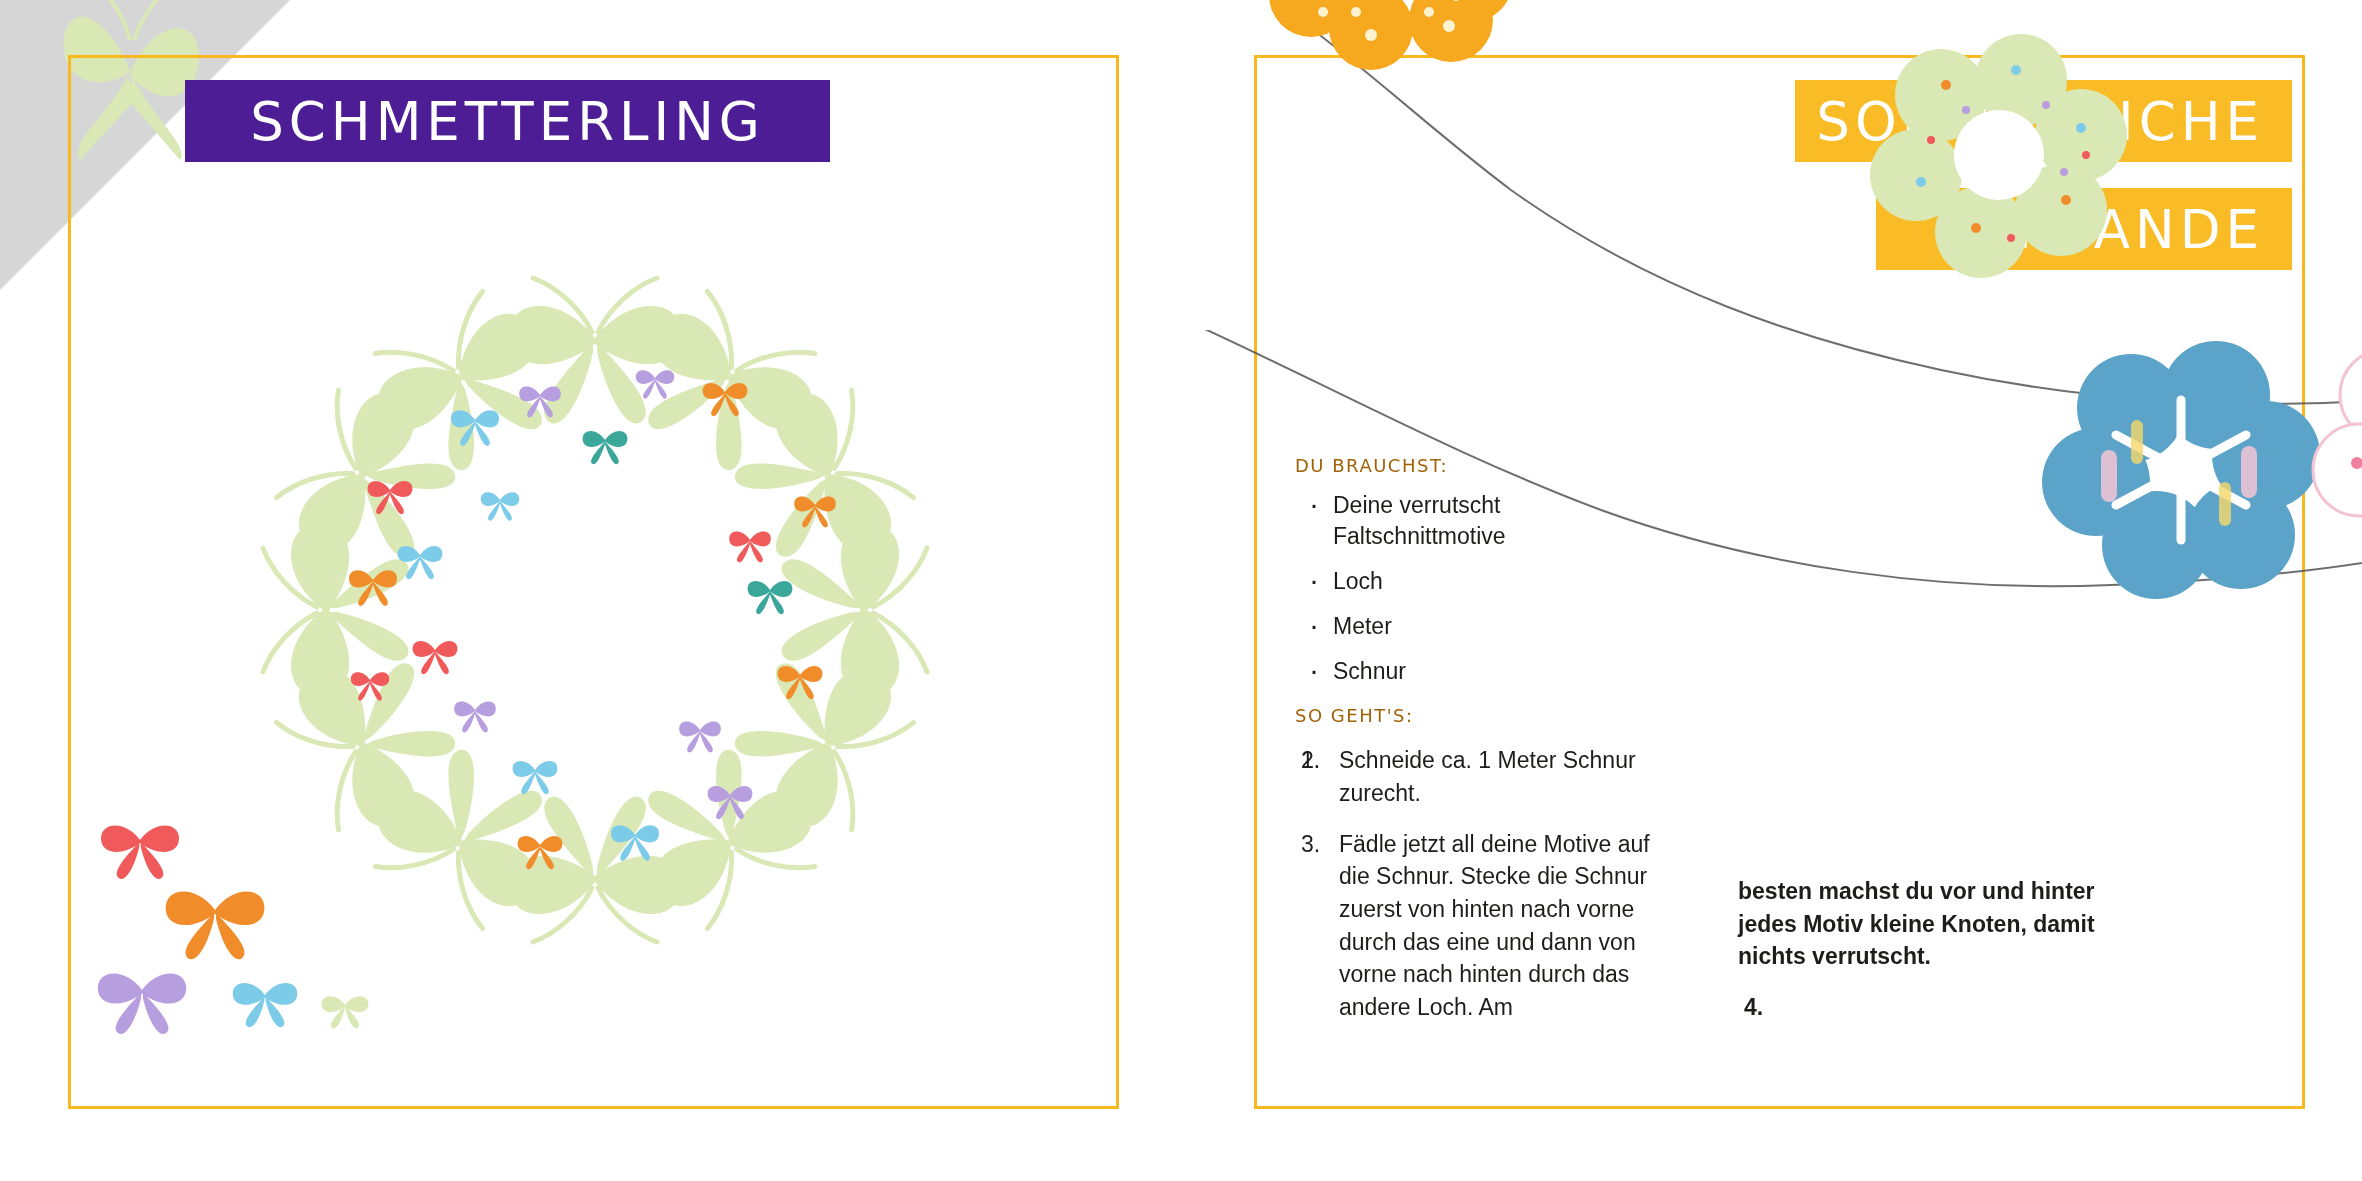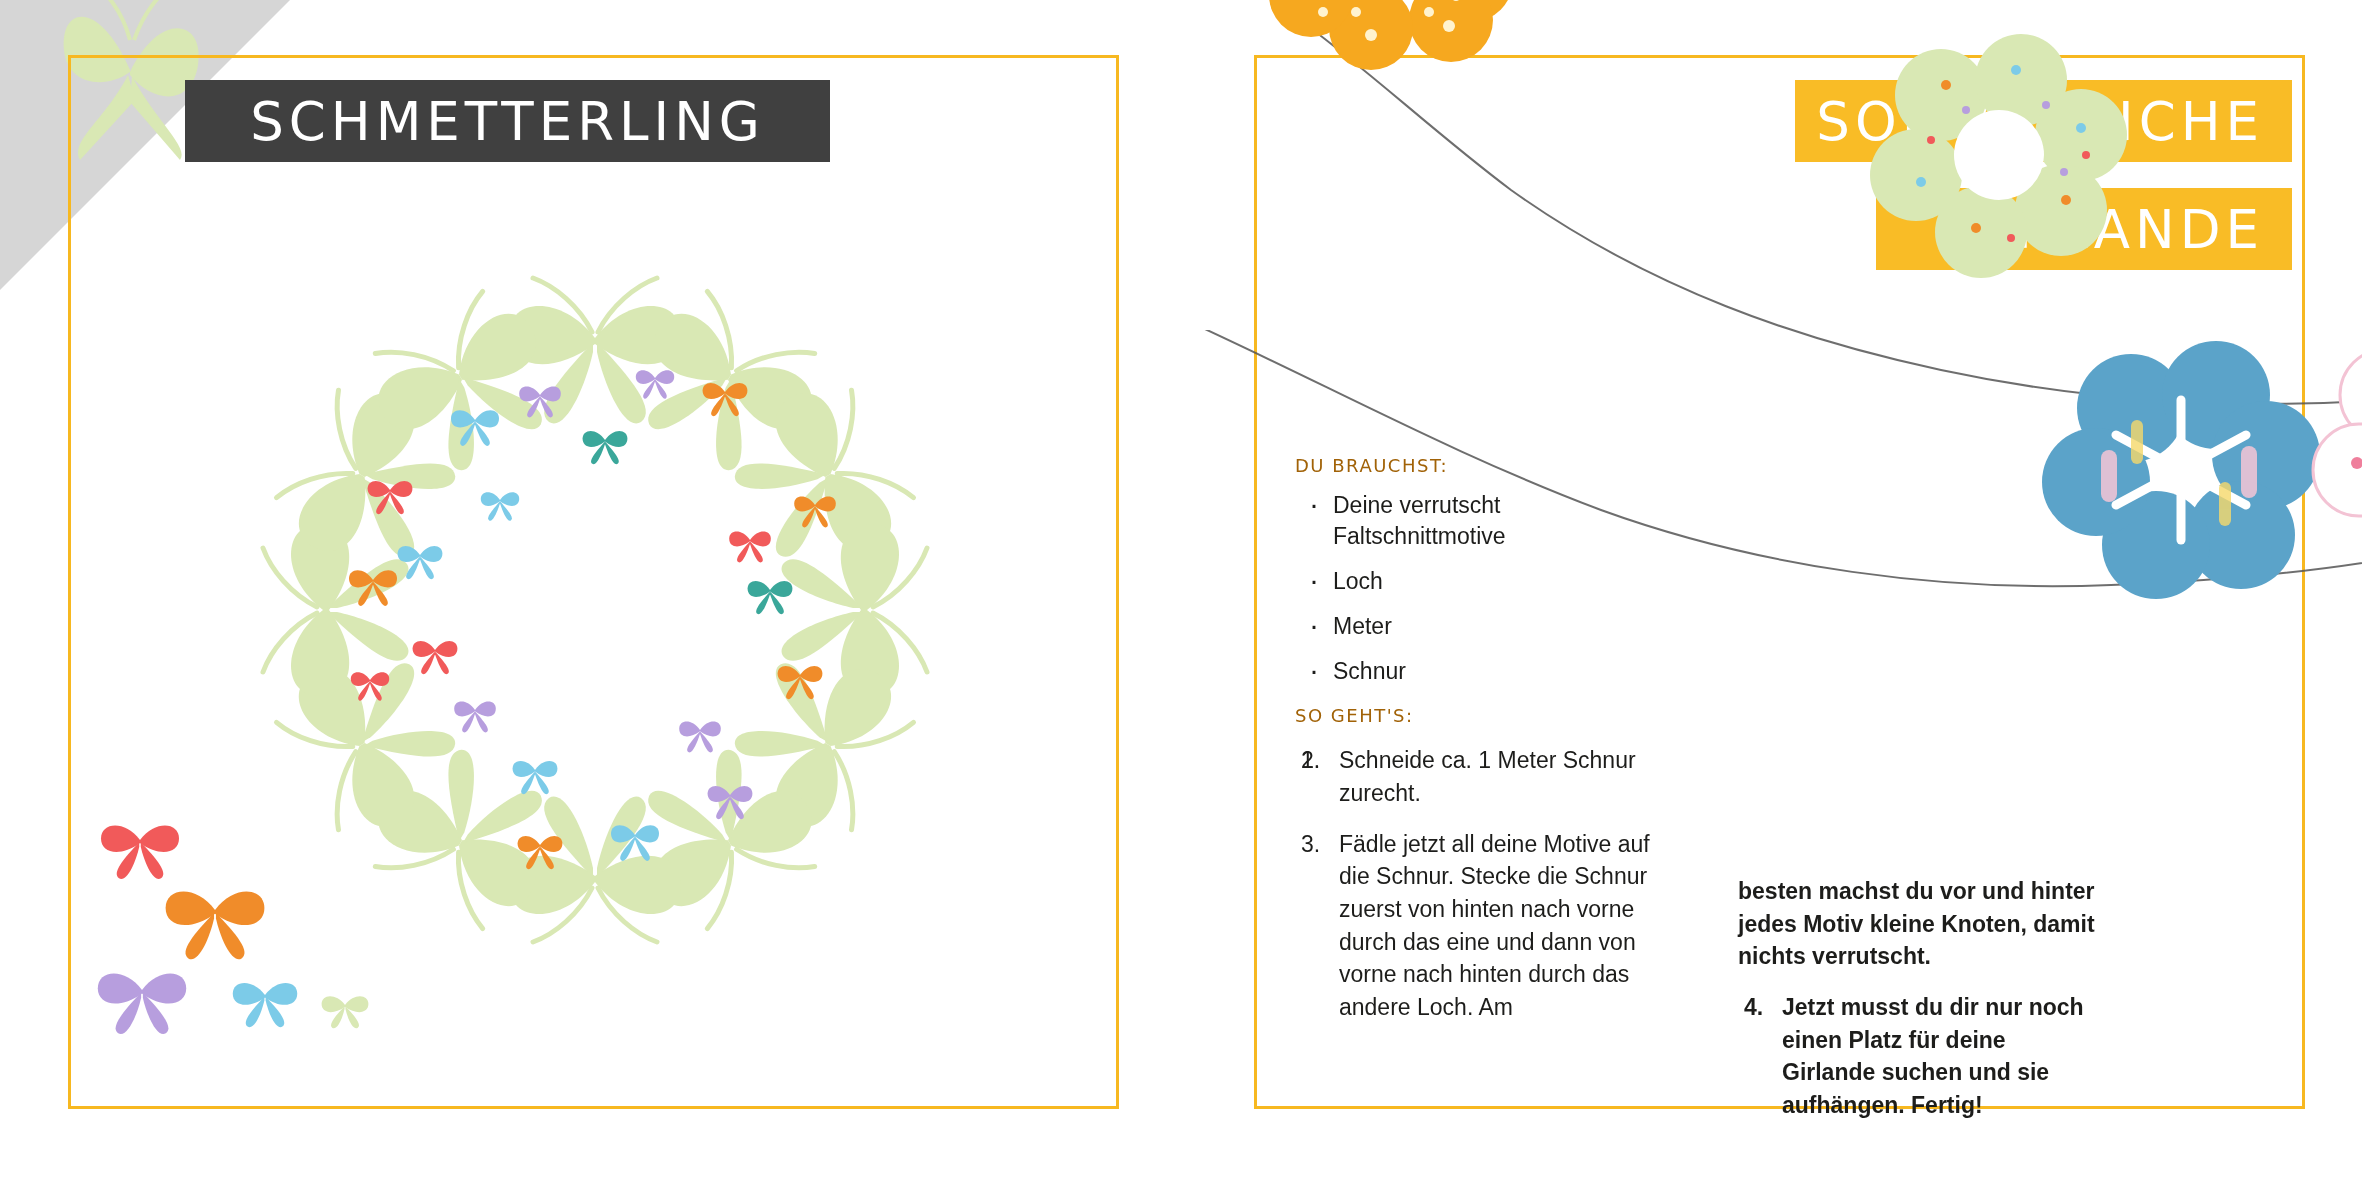--- a/index.html
+++ b/index.html
@@ -23,21 +23,21 @@
   }
   .corner-butterfly{
     position:absolute;left:60px;top:-20px;width:150px;height:180px;
   }
   .left-frame{
     position:absolute;left:68px;top:55px;width:1045px;height:1048px;
     border:3px solid #f7b820;background:transparent;
   }
   .left-title-bar{
     position:absolute;left:185px;top:80px;width:645px;height:82px;
-    background:#404040;
+    background:#4c1d95;
   }
   .left-title{
     position:absolute;left:0;top:0;width:645px;height:82px;
     display:flex;align-items:center;justify-content:center;
     color:#ffffff;font-size:53px;letter-spacing:5px;
     font-family:"DejaVu Sans", sans-serif;font-weight:400;
   }
   .wreath-wrap{
     position:absolute;left:200px;top:215px;width:790px;height:790px;
   }
@@ -463,16 +463,15 @@
       <span>Fädle jetzt all deine Motive auf die Schnur. Stecke die Schnur zuerst von hinten nach vorne durch das eine und dann von vorne nach hinten durch das andere Loch. Am</span>
     </li>
   </ol>
 </div>
 
 <div class="col-right">
   <div class="cont-para">besten machst du vor und hinter jedes Motiv kleine Knoten, damit nichts verrutscht.</div>
   <ol class="steps steps-cont" style="margin-top:18px;">
     <li>
       <span class="num">4.</span>
-      <span>Jetzt musst du dir nur noch einen Platz für deine Girlande suchen und sie aufhängen. Fertig!</span>
     </li>
   </ol>
 </div>
 
 </body></html>

